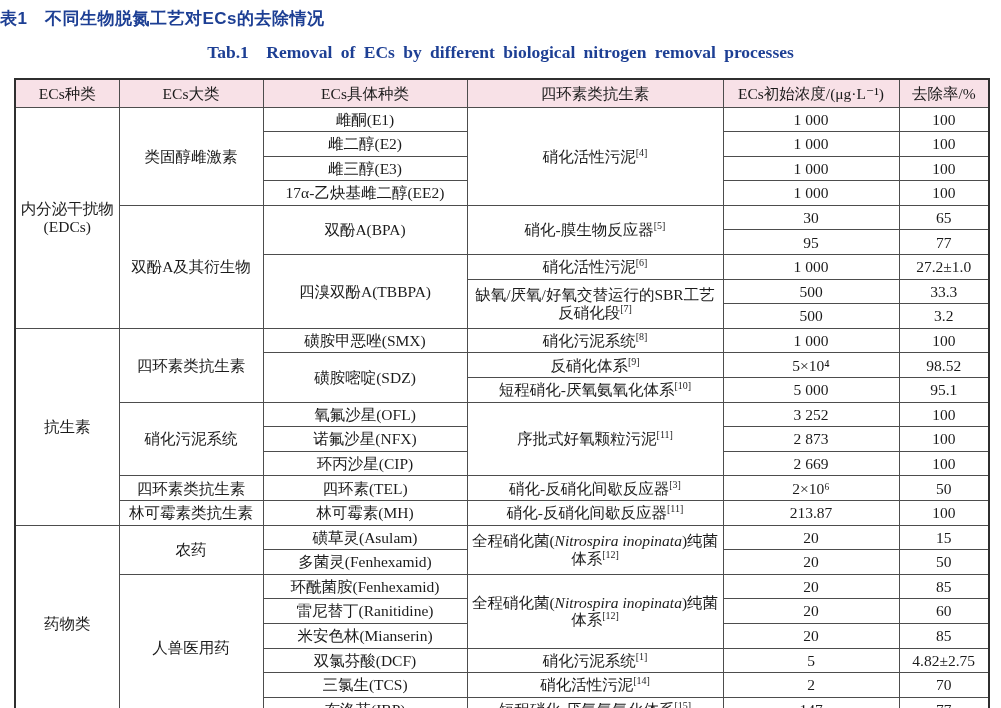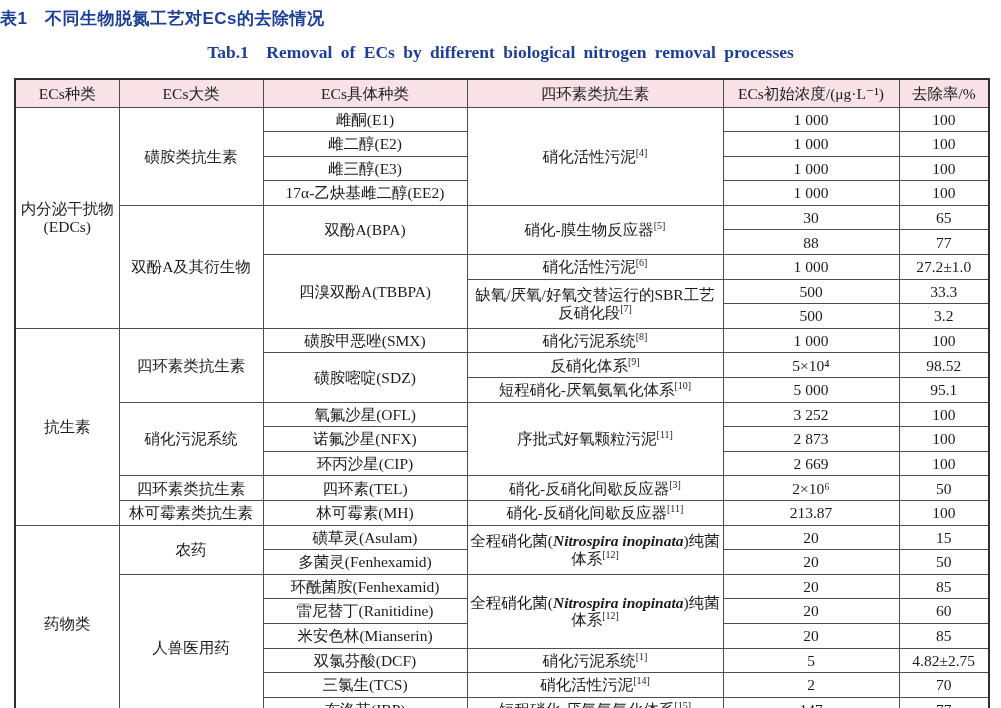--- a/index.html
+++ b/index.html
@@ -45,21 +45,21 @@
   table.ecs{border:2px solid var(--border-outer);margin-top:16px;}
   table.ecs thead tr{height:28px;}
   table.ecs tbody tr{height:24.6px;}
   table.ecs thead th{
     background:var(--header-bg);
     font-weight:normal;font-size:15.5px;
   }
   table.ecs sup{
     font-size:10px;line-height:0;vertical-align:super;
   }
-  table.ecs i{font-style:italic;font-weight:bold;}
+  table.ecs i{font-style:italic;}
 </style>
 </head>
 <body>
 
 <div class="caption-zh">表1　不同生物脱氮工艺对ECs的去除情况</div>
 <div class="caption-en">Tab.1　Removal of ECs by different biological nitrogen removal processes</div>
 
 <table class="ecs">
   <colgroup>
     <col style="width:104px">
@@ -75,21 +75,21 @@
       <th>ECs大类</th>
       <th>ECs具体种类</th>
       <th>四环素类抗生素</th>
       <th>ECs初始浓度/(μg·L⁻¹)</th>
       <th>去除率/%</th>
     </tr>
   </thead>
   <tbody>
       <tr>
         <td rowspan="9"><span>内分泌干扰物(EDCs)</span></td>
-        <td rowspan="4"><span>磺胺类抗生素</span></td>
+        <td rowspan="4"><span>类固醇雌激素</span></td>
         <td><span>雌酮(E1)</span></td>
         <td rowspan="4"><span>硝化活性污泥</span><sup>[4]</sup></td>
         <td><span>1 000</span></td>
         <td><span>100</span></td>
       </tr>
       <tr>
         <td><span>雌二醇(E2)</span></td>
         <td><span>1 000</span></td>
         <td><span>100</span></td>
       </tr>
@@ -104,21 +104,21 @@
         <td><span>100</span></td>
       </tr>
       <tr>
         <td rowspan="5"><span>双酚A及其衍生物</span></td>
         <td rowspan="2"><span>双酚A(BPA)</span></td>
         <td rowspan="2"><span>硝化-膜生物反应器</span><sup>[5]</sup></td>
         <td><span>30</span></td>
         <td><span>65</span></td>
       </tr>
       <tr>
-        <td><span>88</span></td>
+        <td><span>95</span></td>
         <td><span>77</span></td>
       </tr>
       <tr>
         <td rowspan="3"><span>四溴双酚A(TBBPA)</span></td>
         <td><span>硝化活性污泥</span><sup>[6]</sup></td>
         <td><span>1 000</span></td>
         <td><span>27.2±1.0</span></td>
       </tr>
       <tr>
         <td rowspan="2"><span>缺氧/厌氧/好氧交替运行的SBR工艺反硝化段</span><sup>[7]</sup></td>

